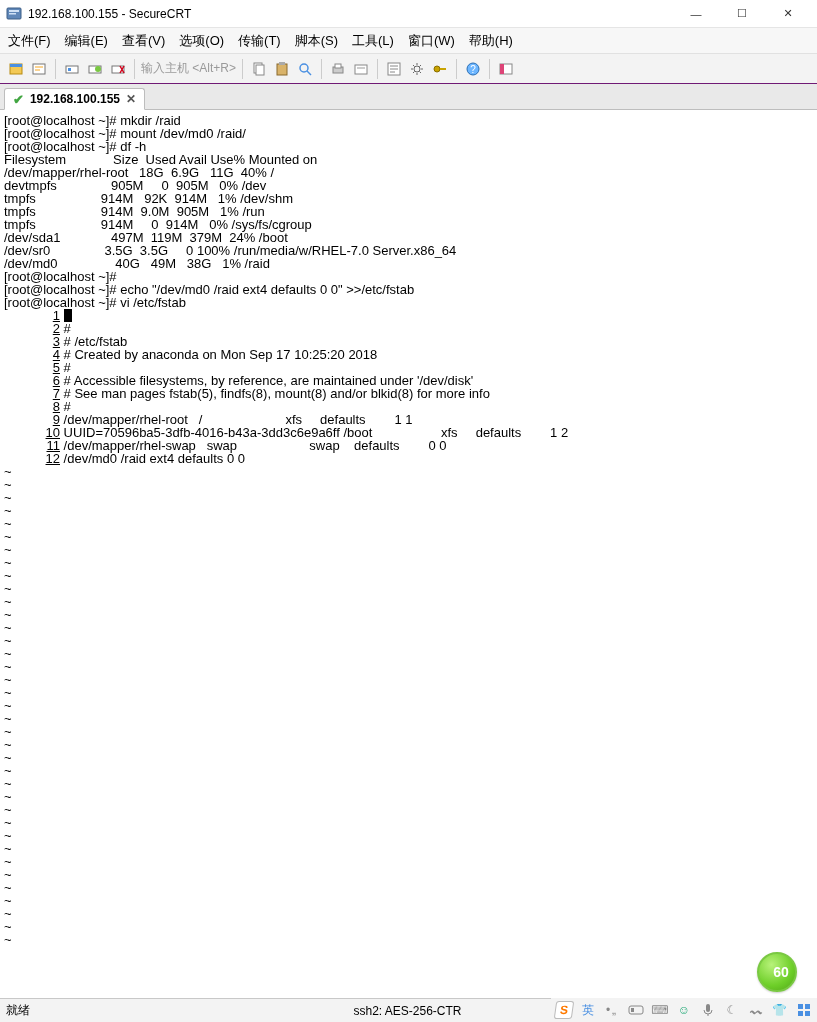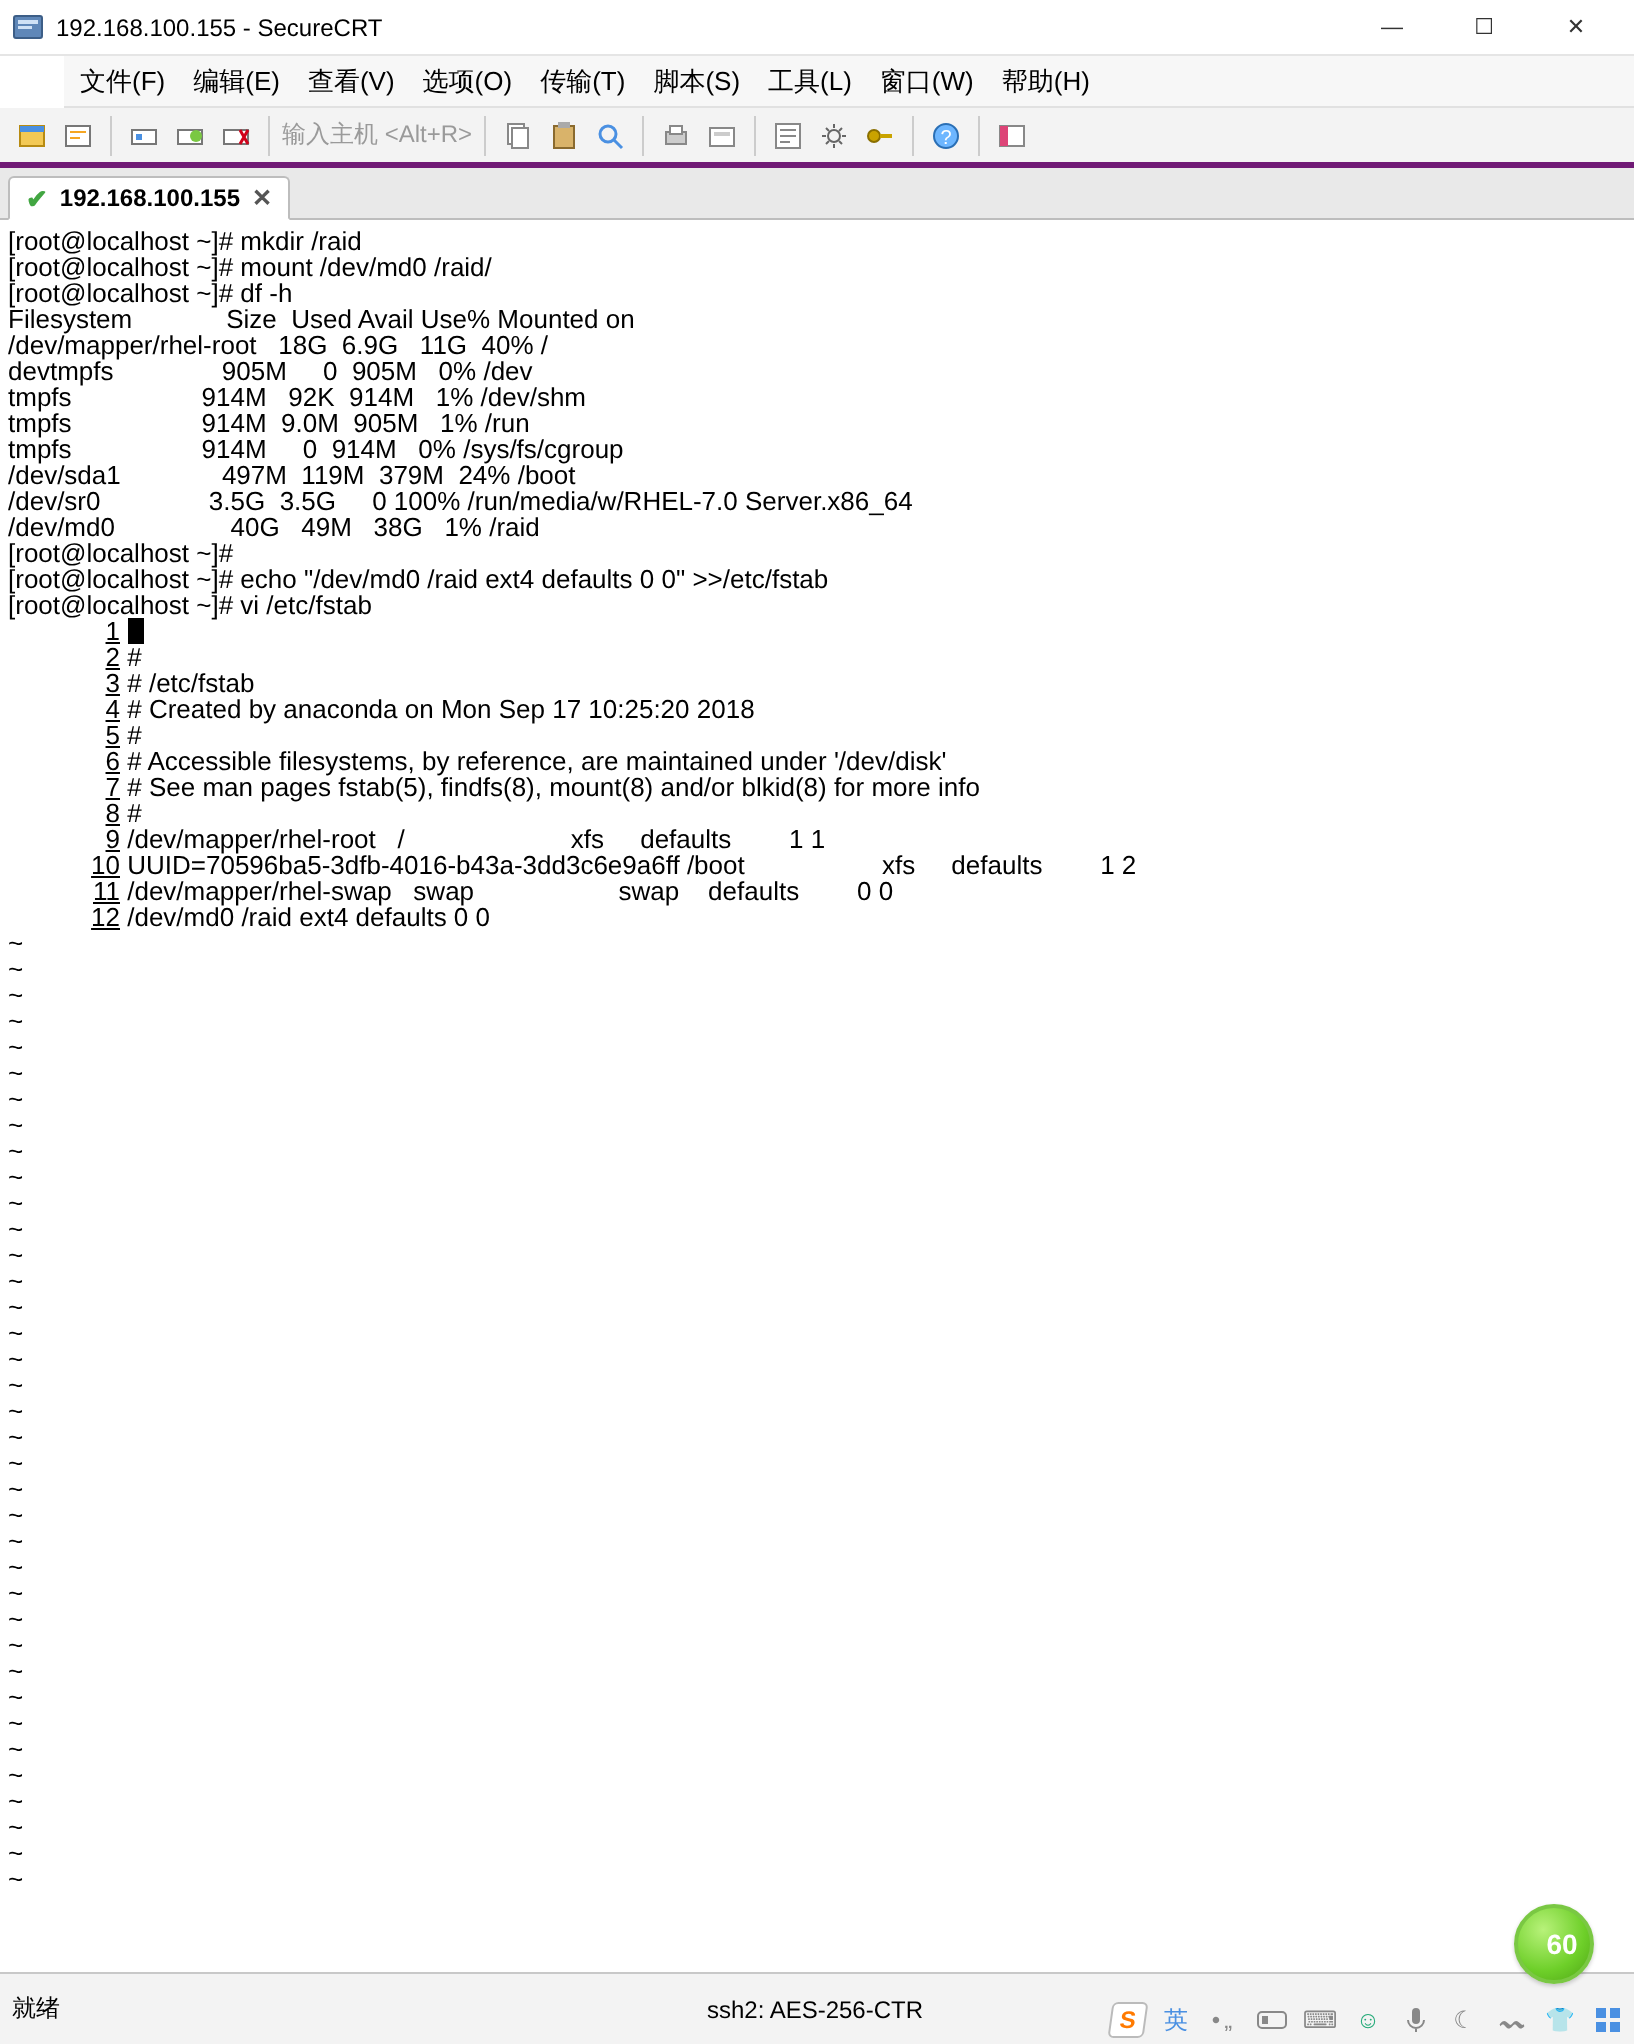--- a/index.html
+++ b/index.html
@@ -37,32 +37,31 @@
   
   .menubar {
     height: 26px;
     display: flex;
     align-items: center;
     padding: 0 8px;
     gap: 14px;
     font-size: 13px;
     border-bottom: 1px solid #e1e1e1;
     background: #f7f7f7;
-    margin-left: 32px;
   }
   .menubar .menu-item { color: #000; cursor: default; }
   
   .toolbar {
     height: 30px;
     display: flex;
     align-items: center;
     padding: 0 6px;
     gap: 3px;
     background: #f3f3f3;
-    border-bottom: 3px solid #701a75;
+    border-bottom: 1px solid #701a75;
   }
   .tb-btn {
     width: 20px; height: 20px;
     display: inline-flex; align-items: center; justify-content: center;
     border: 1px solid transparent;
     font-size: 12px;
   }
   .tb-sep { width:1px; height:20px; background:#ccc; margin:0 3px; }
   .tb-host {
     display: flex; align-items: center; gap: 4px;
@@ -120,21 +119,21 @@
   .terminal .after-lineno { white-space: pre; }
   .cursor-block {
     display: inline-block;
     width: 8px; height: 13px;
     background: #000;
     vertical-align: bottom;
   }
   .tilde { color: #000; }
   
   .statusbar {
-    height: 36px;
+    height: 24px;
     border-top: 1px solid #c8c8c8;
     background: #f3f3f3;
     display: flex;
     align-items: center;
     font-size: 12px;
     padding: 0 6px;
     gap: 10px;
   }
   .statusbar .left { flex: 0 0 auto; }
   .statusbar .mid { flex: 1; text-align: center; }

